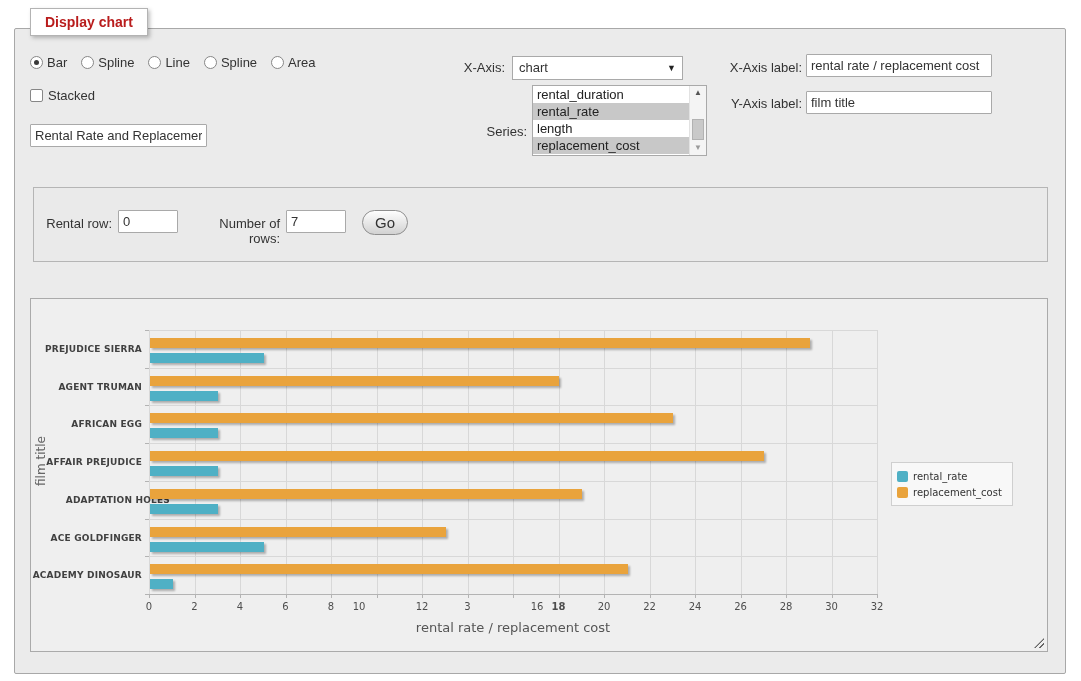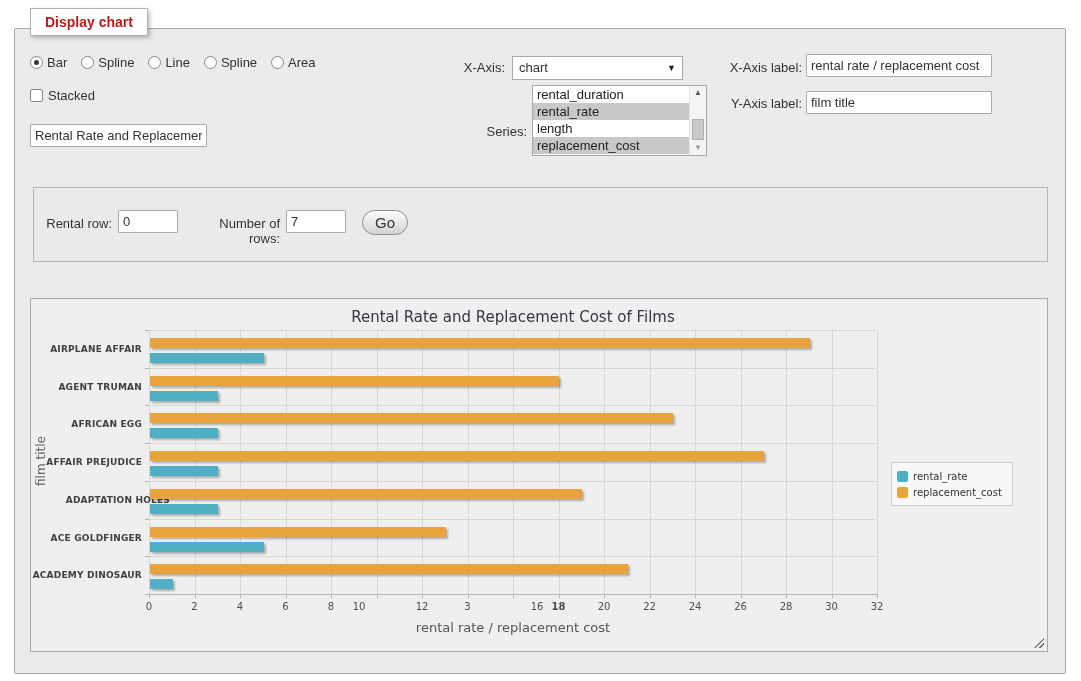--- a/index.html
+++ b/index.html
@@ -133,21 +133,20 @@
 <input class="txt abs" style="left: 806px; top: 91px; width: 186px;" value="film title">
 
 <div id="rows-box"></div>
 <span class="rlbl" style="left:17px;top:216px;width:95px;">Rental row:</span>
 <input class="txt" id="start-row-input" value="0" style="">
 <span class="rlbl" style="left:185px;top:216px;width:95px;">Number of rows:</span>
 <input class="txt" id="num-rows-input" value="7" style="">
 <button id="go-button">Go</button>
 
 <div id="chart">
-    <div class="c-title" style="left: 118px; top: 9px; width: 728px;">Rental Rate and Replacement Cost of Films</div>
     <div class="gridv" style="left: 118px; top: 31px; width: 1px; height: 264px;"></div>
     <div class="tick" style="left: 118px; top: 295px; width: 1px; height: 4px;"></div>
     <div class="xtick-label" style="left: 100px; top: 302px; width: 36px;">0</div>
     <div class="gridv" style="left: 163.5px; top: 31px; width: 1px; height: 264px;"></div>
     <div class="tick" style="left: 163.5px; top: 295px; width: 1px; height: 4px;"></div>
     <div class="xtick-label" style="left: 145.5px; top: 302px; width: 36px;">2</div>
     <div class="gridv" style="left: 209px; top: 31px; width: 1px; height: 264px;"></div>
     <div class="tick" style="left: 209px; top: 295px; width: 1px; height: 4px;"></div>
     <div class="xtick-label" style="left: 191px; top: 302px; width: 36px;">4</div>
     <div class="gridv" style="left: 254.5px; top: 31px; width: 1px; height: 264px;"></div>
@@ -202,21 +201,21 @@
     <div class="tick" style="left: 114px; top: 144.143px; width: 4px; height: 1px;"></div>
     <div class="gridh" style="left: 118px; top: 181.857px; width: 728px; height: 1px;"></div>
     <div class="tick" style="left: 114px; top: 181.857px; width: 4px; height: 1px;"></div>
     <div class="gridh" style="left: 118px; top: 219.571px; width: 728px; height: 1px;"></div>
     <div class="tick" style="left: 114px; top: 219.571px; width: 4px; height: 1px;"></div>
     <div class="gridh" style="left: 118px; top: 257.286px; width: 728px; height: 1px;"></div>
     <div class="tick" style="left: 114px; top: 257.286px; width: 4px; height: 1px;"></div>
     <div class="gridh" style="left: 118px; top: 295px; width: 728px; height: 1px;"></div>
     <div class="tick" style="left: 114px; top: 295px; width: 4px; height: 1px;"></div>
     <div class="axis-line" style="left: 118px; top: 295px; width: 728px; height: 1px;"></div>
-    <div class="cat-label" style="left: 0px; top: 44px; width: 111px;">AIRPLANE AFFAIR</div>
+    <div class="cat-label" style="left: 0px; top: 44px; width: 111px;">PREJUDICE SIERRA</div>
     <div class="bar" style="left: 119px; top: 39px; width: 659.522px; height: 10px; background: rgb(233, 163, 60);"></div>
     <div class="bar" style="left: 119px; top: 54px; width: 113.522px; height: 10px; background: rgb(79, 176, 197);"></div>
     <div class="cat-label" style="left: 0px; top: 81.7143px; width: 111px;">AGENT TRUMAN</div>
     <div class="bar" style="left: 119px; top: 76.7143px; width: 409.272px; height: 10px; background: rgb(233, 163, 60);"></div>
     <div class="bar" style="left: 119px; top: 91.7143px; width: 68.0225px; height: 10px; background: rgb(79, 176, 197);"></div>
     <div class="cat-label" style="left: 0px; top: 119.429px; width: 111px;">AFRICAN EGG</div>
     <div class="bar" style="left: 119px; top: 114.429px; width: 523.022px; height: 10px; background: rgb(233, 163, 60);"></div>
     <div class="bar" style="left: 119px; top: 129.429px; width: 68.0225px; height: 10px; background: rgb(79, 176, 197);"></div>
     <div class="cat-label" style="left: 0px; top: 157.143px; width: 111px;">AFFAIR PREJUDICE</div>
     <div class="bar" style="left: 119px; top: 152.143px; width: 614.022px; height: 10px; background: rgb(233, 163, 60);"></div>

